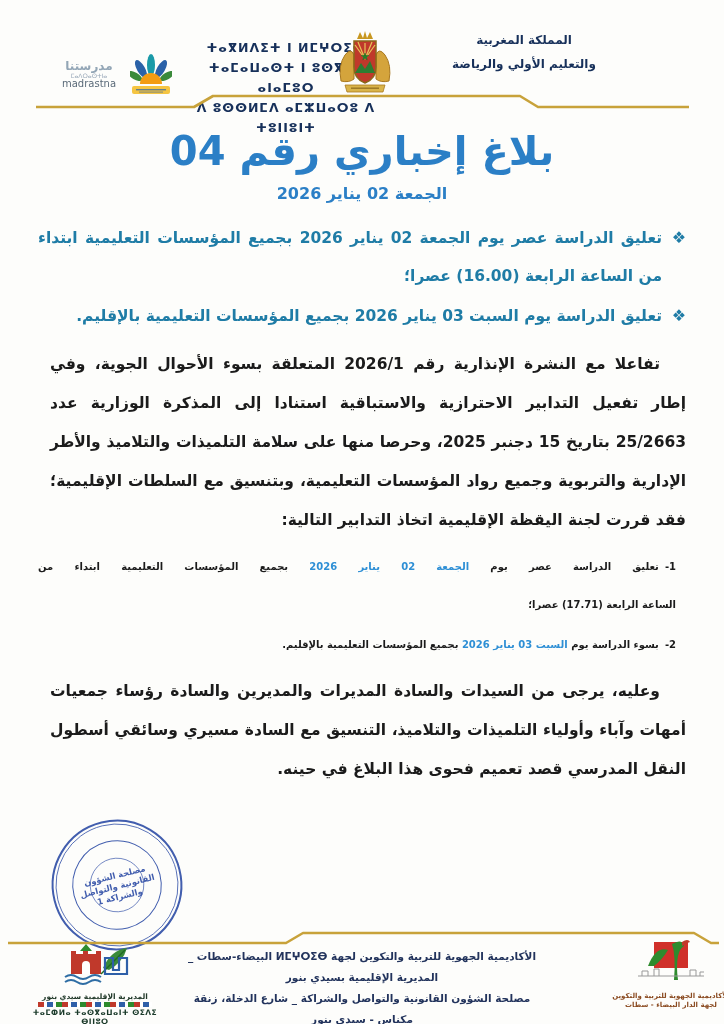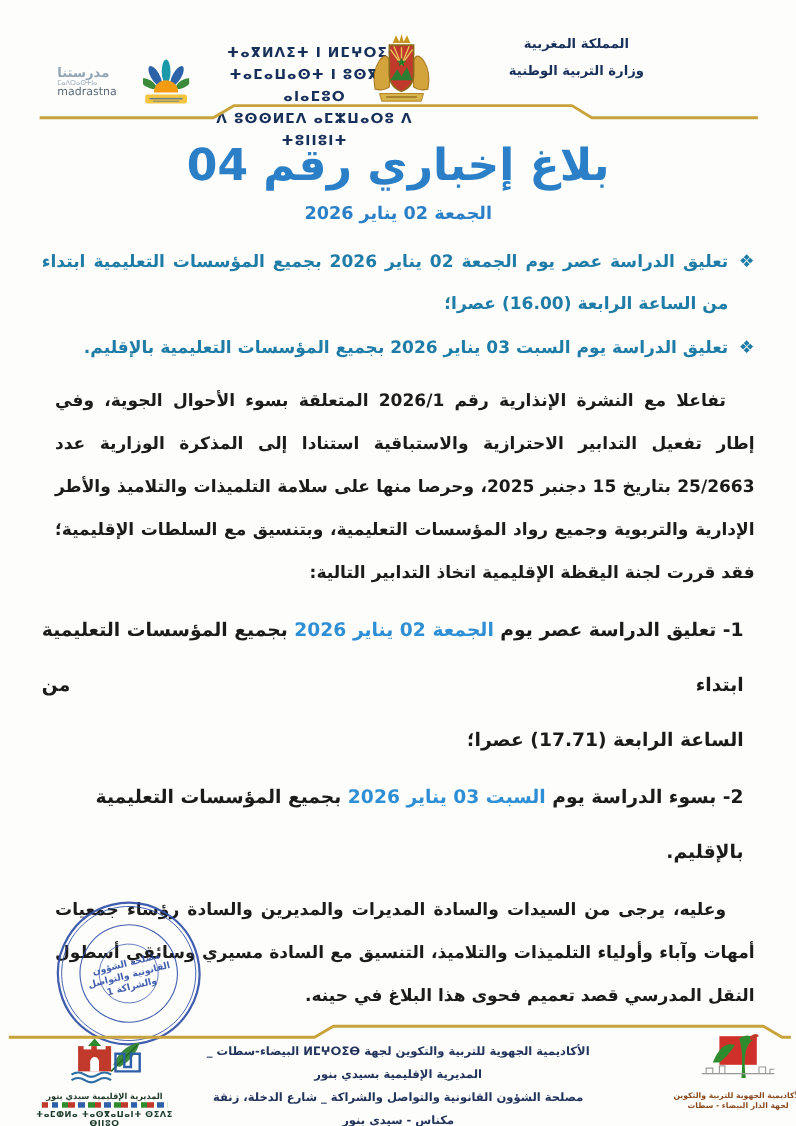--- a/index.html
+++ b/index.html
@@ -12,21 +12,21 @@
     --ink:#1b1b1b;
   }
   *{box-sizing:border-box;margin:0;padding:0;}
   html,body{width:724px;height:1024px;}
   body{font-family:"DejaVu Sans", sans-serif;background:#ffffff;}
   .page{position:relative;width:724px;height:1024px;background:#fdfdfb;overflow:hidden;direction:rtl;}
 
   
   .header{position:absolute;top:0;right:0;left:0;height:96px;}
   .madrastna{position:absolute;left:52px;top:50px;width:120px;height:50px;display:flex;align-items:center;gap:4px;direction:ltr;}
-  .mad-text{text-align:left;line-height:1.05;flex:1;}
+  .mad-text{text-align:center;line-height:1.05;flex:1;}
   .mad-ar{font-size:12px;color:#93a6b6;font-weight:bold;letter-spacing:1px;}
   .mad-tf{font-size:6px;color:#9aa9b9;}
   .mad-la{font-size:10px;color:#5a6a78;}
   .mad-icon{width:42px;height:48px;}
   .tifinagh{position:absolute;left:196px;top:38px;width:180px;text-align:center;color:var(--navy);font-weight:bold;font-size:12.5px;line-height:20px;letter-spacing:1px;}
   .coa{position:absolute;left:337px;top:29px;width:56px;height:74px;}
   .ministry{position:absolute;left:400px;top:28px;width:248px;text-align:center;color:var(--navy);font-weight:bold;font-size:12px;line-height:24px;}
 
   .divider{position:absolute;left:0;width:724px;height:22px;}
   .divider-top{top:90px;}
@@ -43,21 +43,21 @@
   .bmark{position:absolute;right:0;top:0;color:var(--teal);font-size:16px;}
   .bl1,.nline1{display:block;}
   .just{text-align:justify;text-align-last:justify;-moz-text-align-last:justify;}
   .bl2,.nline2{display:block;text-align:right;}
   .bl2:empty,.nline2:empty{display:none;}
 
   .para{font-size:15.5px;font-weight:bold;line-height:39px;text-align:justify;text-indent:26px;margin-bottom:8px;margin-left:12px;}
   .strong-num{font-weight:bold;letter-spacing:.5px;}
 
   .numbered{list-style:none;margin:2px 10px 8px 0;}
-  .numbered li{font-size:17px;font-weight:bold;line-height:50px;margin-bottom:2px;}
+  .numbered li{font-size:10px;font-weight:bold;line-height:38px;margin-bottom:2px;}
   .nnum{margin-left:6px;}
   .hl{color:var(--highlight_blue);}
 
   .closing{margin-top:4px;}
 
   
   .stamp-wrap{position:absolute;left:50px;top:818px;width:134px;height:134px;transform:rotate(-14deg);opacity:.9;}
   .stamp-wrap svg{width:100%;height:100%;}
   .stamp-wrap circle{fill:none;stroke:var(--stamp_blue);}
   .stamp-wrap text{fill:var(--stamp_blue);font-family:"DejaVu Sans",sans-serif;}
@@ -123,21 +123,21 @@
       </g>
       <path d="M18 44 L24 34 L28 40 L33 32 L38 44 Z" fill="#2e7d32"></path>
       <path d="M28 24 l2.2 6.8 -5.8 -4.2 h7.2 l-5.8 4.2 Z" fill="#2e8b2e" stroke="#1f6b22" stroke-width=".6"></path>
 
       <path d="M8 56 L48 56 L46 63 L10 63 Z" fill="#d9b44a" stroke="#a87820" stroke-width=".8"></path>
       <rect x="14" y="58.5" width="28" height="1.4" fill="#7a5a14" opacity=".7"></rect>
     </svg>
 
     <div class="ministry">
       <div>المملكة المغربية</div>
-      <div>وزارة التربية الوطنية</div>
+      <div>والتعليم الأولي والرياضة</div>
     </div>
   </header>
 
   <svg class="divider divider-top" viewBox="0 0 724 22">
     <polyline points="36,17 194,17 213,6 520,6 538,17 689,17"></polyline>
   </svg>
 
   <main class="doc">
 
     <h1 class="title">بلاغ إخباري رقم 04</h1>

